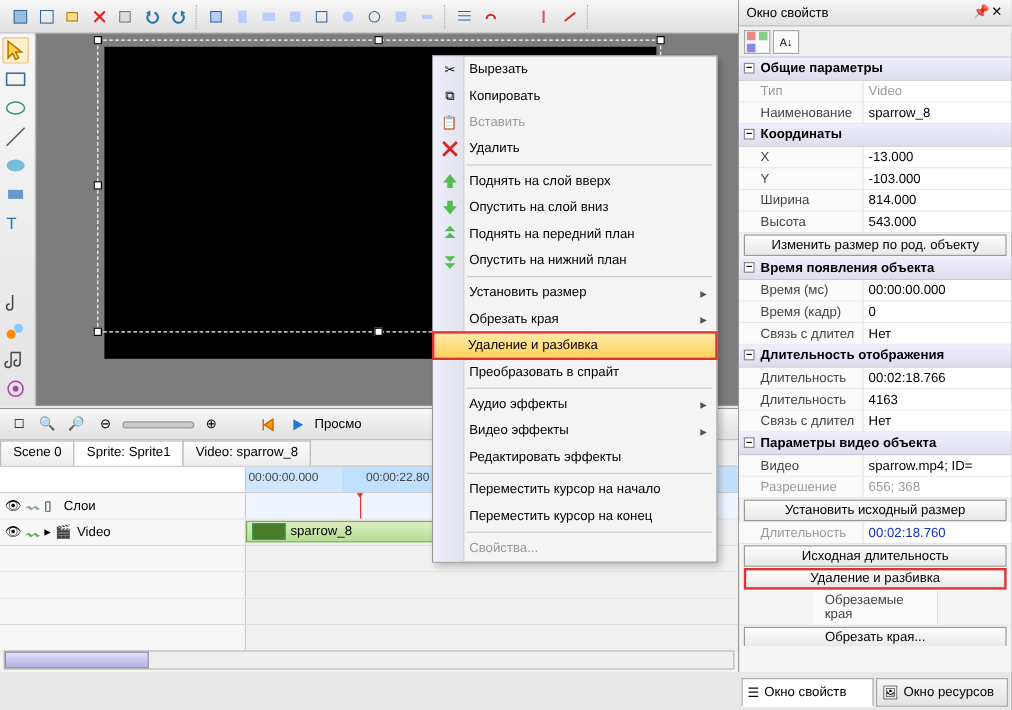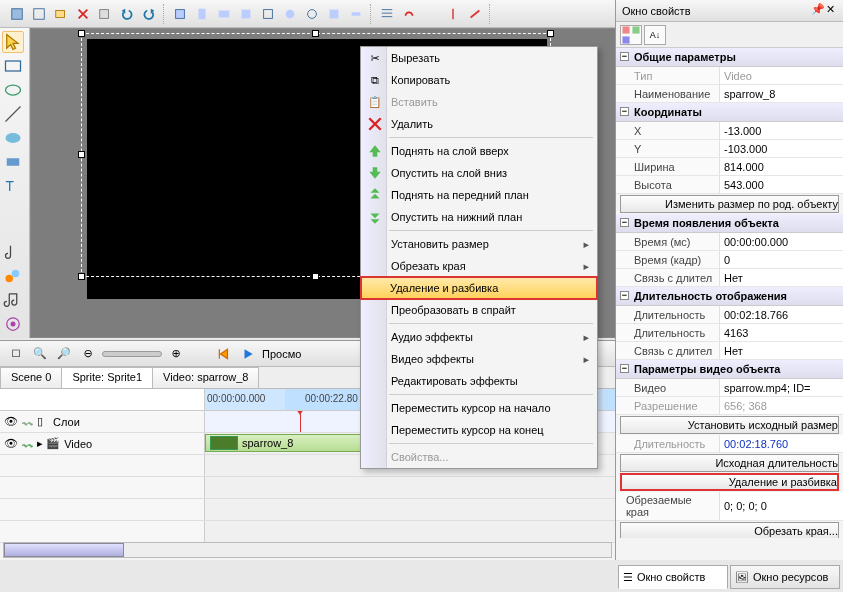--- a/index.html
+++ b/index.html
@@ -29,21 +29,21 @@
 .props-close { position:absolute; right:18px; top:3px; width:14px;height:14px; cursor:pointer; }
 .props-pin { position:absolute; right:3px; top:3px; width:14px;height:14px; }
 .props-tabs { height:26px; background:#f0f0f0; border-bottom:1px solid #ccc; display:flex;align-items:center; padding:0 4px; gap:2px; }
 .ptab { width:22px;height:20px; border:1px solid #aaa; background:#fafafa; display:flex;align-items:center;justify-content:center; cursor:pointer; }
 .props-body { overflow:auto; height:490px; }
 .prow { display:flex; border-bottom:1px solid #e6e6e6; min-height:18px; align-items:stretch;justify-content:center; }
 .pcell-l { width:104px; padding:2px 4px 2px 18px; color:#444; background:#fafafa; border-right:1px solid #e0e0e0; display:flex;align-items:center; }
 .pcell-r { flex:1; padding:2px 4px; display:flex;align-items:center; background:#fff; }
 .phdr { background:linear-gradient(#eef,#dde); font-weight:bold; padding:3px 4px 3px 18px; border-bottom:1px solid #ccc; position:relative; }
 .phdr .exp { position:absolute; left:4px; top:4px; width:9px;height:9px; border:1px solid #888; background:#fff; font-size:9px; line-height:7px; text-align:center; cursor:pointer; }
-.pbtn { display:block; margin:1px 4px; padding:2px 0; text-align:right; background:linear-gradient(#fdfdfd,#e8e8e8); border:1px solid #999; cursor:pointer; font-size:11px; }
+.pbtn { display:block; margin:1px 4px; padding:2px 0; text-align:center; background:linear-gradient(#fdfdfd,#e8e8e8); border:1px solid #999; cursor:pointer; font-size:11px; }
 .pbtn.hl { border:2px solid #d33; padding:1px 0; }
 .gray { color:#9a9a9a; }
 .blue { color:#1030c0; }
 
 
 .props-bottom { position:absolute; right:3px; bottom:3px; width:222px; height:24px; display:flex; gap:2px; }
 .pbbtn { flex:1; background:linear-gradient(#f7f7f7,#e3e3e3); border:1px solid #aaa; display:flex;align-items:center; padding:0 4px; gap:4px; cursor:pointer; font-size:11px; }
 .pbbtn.active { background:#fff; border-bottom:1px solid #fff; }
 
 
@@ -534,21 +534,20 @@
       </div>
     <div class="pbtn">Установить исходный размер</div>
     <div class="prow">
         <div class="pcell-l gray">Длительность</div>
         <div class="pcell-r blue">00:02:18.760</div>
       </div>
     <div class="pbtn">Исходная длительность</div>
     <div class="pbtn hl">Удаление и разбивка</div>
     <div class="prow">
         <div class="pcell-l" style="padding-left:10px">Обрезаемые края</div>
-        <div class="pcell-r">0; 0; 0; 0</div>
       </div>
     <div class="pbtn">Обрезать края...</div>
 
   </div>
 </div>
 
 <div class="props-bottom">
   <div class="pbbtn active">
     <span>☰</span>
     <span>Окно свойств</span>

